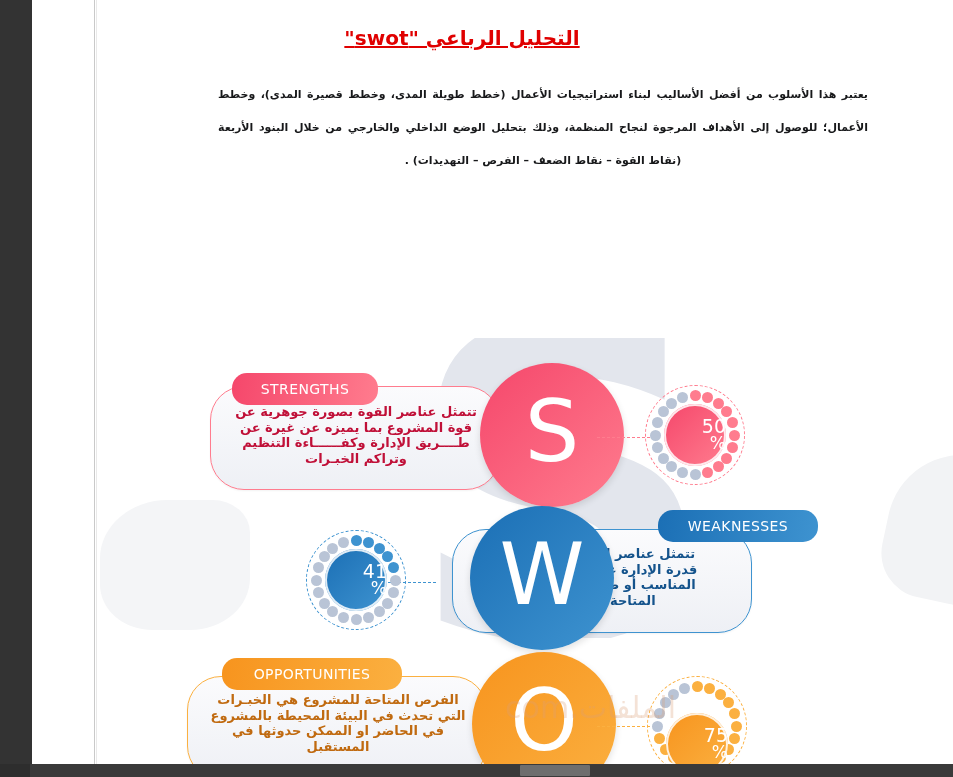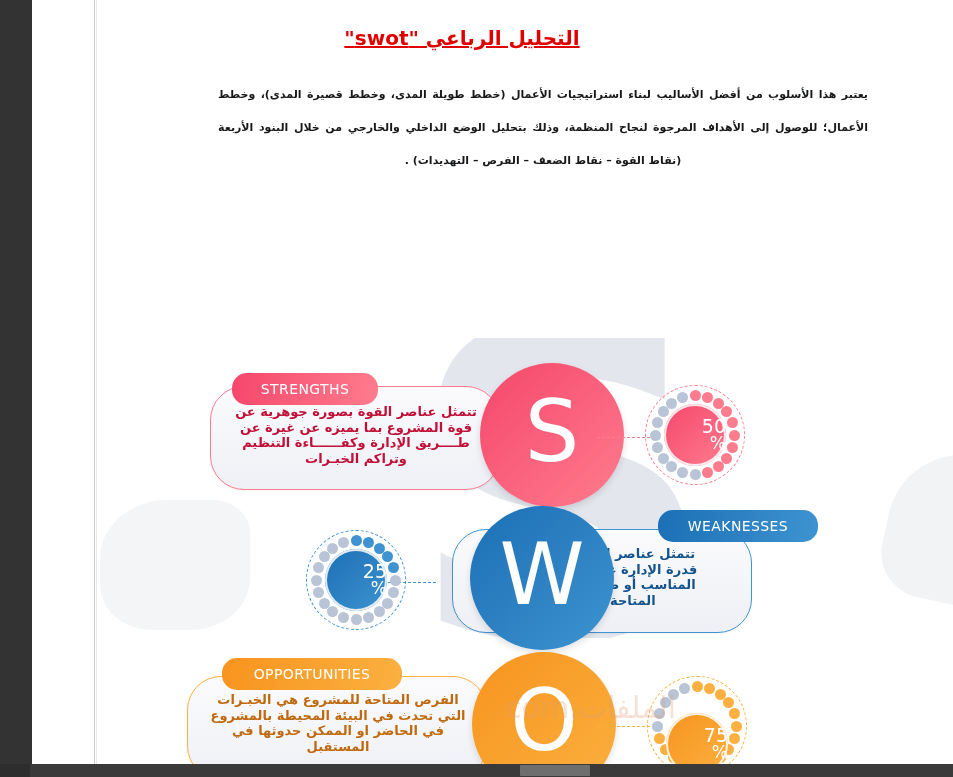--- a/index.html
+++ b/index.html
@@ -233,21 +233,21 @@
               <div class="dot" style="left: 26.7825px; top: 81.9562px; background: rgb(185, 196, 214);"></div>
               <div class="dot" style="left: 18.0438px; top: 73.2175px; background: rgb(185, 196, 214);"></div>
               <div class="dot" style="left: 12.4333px; top: 62.2062px; background: rgb(185, 196, 214);"></div>
               <div class="dot" style="left: 10.5px; top: 50px; background: rgb(185, 196, 214);"></div>
               <div class="dot" style="left: 12.4333px; top: 37.7938px; background: rgb(185, 196, 214);"></div>
               <div class="dot" style="left: 18.0438px; top: 26.7825px; background: rgb(185, 196, 214);"></div>
               <div class="dot" style="left: 26.7825px; top: 18.0438px; background: rgb(185, 196, 214);"></div>
               <div class="dot" style="left: 37.7938px; top: 12.4333px; background: rgb(185, 196, 214);"></div>
             </div>
             <div class="inner" style="background: linear-gradient(135deg, rgb(27, 111, 181) 0%, rgb(62, 147, 208) 100%);">
-              <div class="pct-num">25</div>
+              <div class="pct-num">41</div>
               <div class="pct-sym">%</div>
             </div>
           </div>
           <div class="bubble" style="left: 155px; top: 676px; width: 300px; height: 104px; border-color: rgb(251, 176, 64); border-width: 1.3px;"></div>
           <div class="bubble-text" style="left: 165px; top: 692px; width: 282px; color: rgb(192, 106, 16);">الفرص المتاحة للمشروع هي الخبـرات
 التي تحدث في البيئة المحيطة بالمشروع
 في الحاضر او الممكن حدوثها في
 المستقبل</div>
           <div class="pill" style="left: 190px; top: 658px; width: 180px; background: linear-gradient(100deg, rgb(247, 148, 30) 0%, rgb(251, 176, 64) 100%);">OPPORTUNITIES</div>
           <div class="letter-circle" style="left: 440px; top: 652px; width: 144px; height: 144px; font-size: 86px; background: linear-gradient(135deg, rgb(247, 148, 30) 0%, rgb(251, 176, 64) 100%);">

